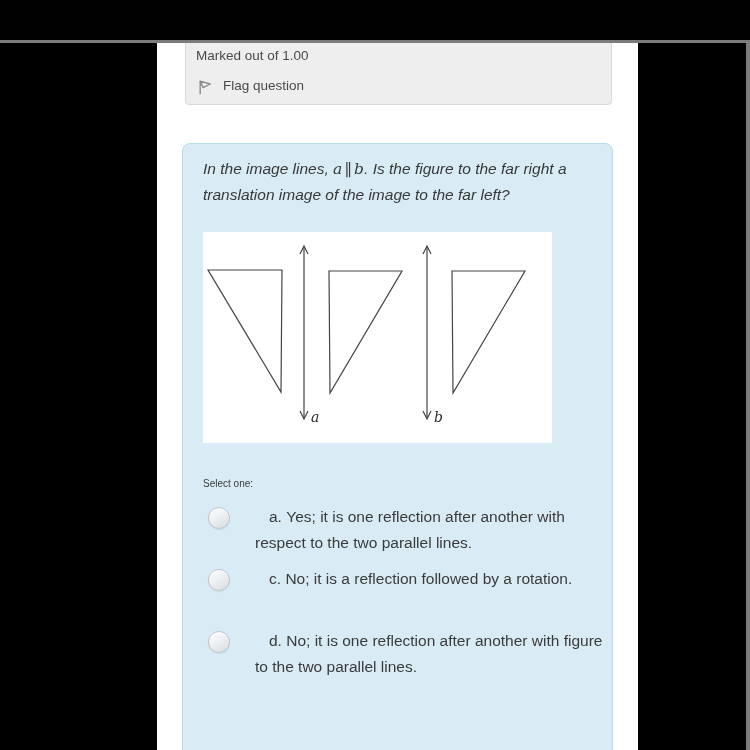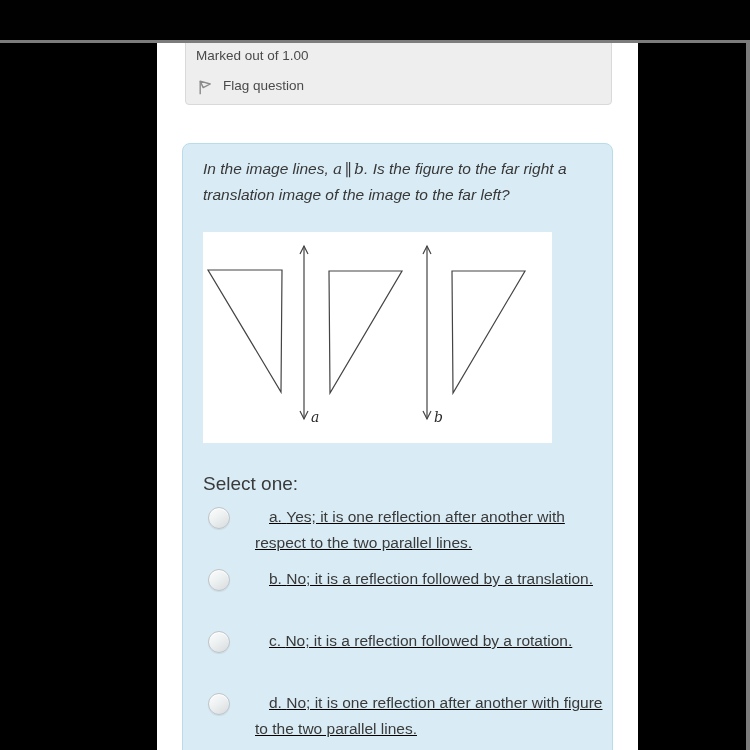--- a/index.html
+++ b/index.html
@@ -32,24 +32,24 @@
   .question-text {
     font-style:italic; font-size:15.5px; line-height:26px; color:#383838; width:382px;
   }
   .math { font-family:"DejaVu Serif", serif; font-style:italic; }
   .math-par { font-family:"DejaVu Sans", sans-serif; font-style:normal; padding:0 2px; }
 
   .figure-box { margin-top:24px; width:349px; height:211px; background:#ffffff; }
   .figure-box svg { display:block; }
   .fig-label { font-family:"DejaVu Serif", serif; font-style:italic; font-size:14px; fill:#2c2c2c; }
 
-  .select-prompt { margin-top:30px; font-size:19px; line-height:22px; color:#3a3a3a; }
+  .select-prompt { margin-top:30px; font-size:10px; line-height:22px; color:#3a3a3a; }
 
   .options { margin-top:9px; }
-  .option-row { position:relative; margin-bottom:10px; min-height:52px;text-decoration:underline; }
+  .option-row { position:relative; margin-bottom:10px; min-height:52px; }
   .radio {
     position:absolute; left:5px; top:3px; width:22px; height:22px; border-radius:50%;
     border:1px solid #bfc4c7;
     background:linear-gradient(145deg, #fcfdfd 0%, #eef1f2 45%, #d7dbdd 100%);
     box-shadow:inset 0 1px 1px rgba(255,255,255,0.9), 0 1px 1px rgba(0,0,0,0.08);
   }
   .option-label {
     display:block; margin-left:52px; width:356px; text-indent:14px;
     font-size:15.5px; line-height:26px; color:#3a3a3a;
   }
@@ -109,24 +109,20 @@
 
     <div class="select-prompt">Select one:</div>
 
     <div class="options">
 
       <div class="option-row">
         <div class="radio"></div>
         <span class="option-label"><span>a.</span>&nbsp;<span>Yes; it is one reflection after another with respect to the two parallel lines.</span></span>
       </div>
 
-      <div class="option-row">
-        <div class="radio"></div>
-        <span class="option-label"><span>b.</span>&nbsp;<span>No; it is a reflection followed by a translation.</span></span>
-      </div>
 
       <div class="option-row">
         <div class="radio"></div>
         <span class="option-label"><span>c.</span>&nbsp;<span>No; it is a reflection followed by a rotation.</span></span>
       </div>
 
       <div class="option-row">
         <div class="radio"></div>
         <span class="option-label"><span>d.</span>&nbsp;<span>No; it is one reflection after another with figure to the two parallel lines.</span></span>
       </div>

